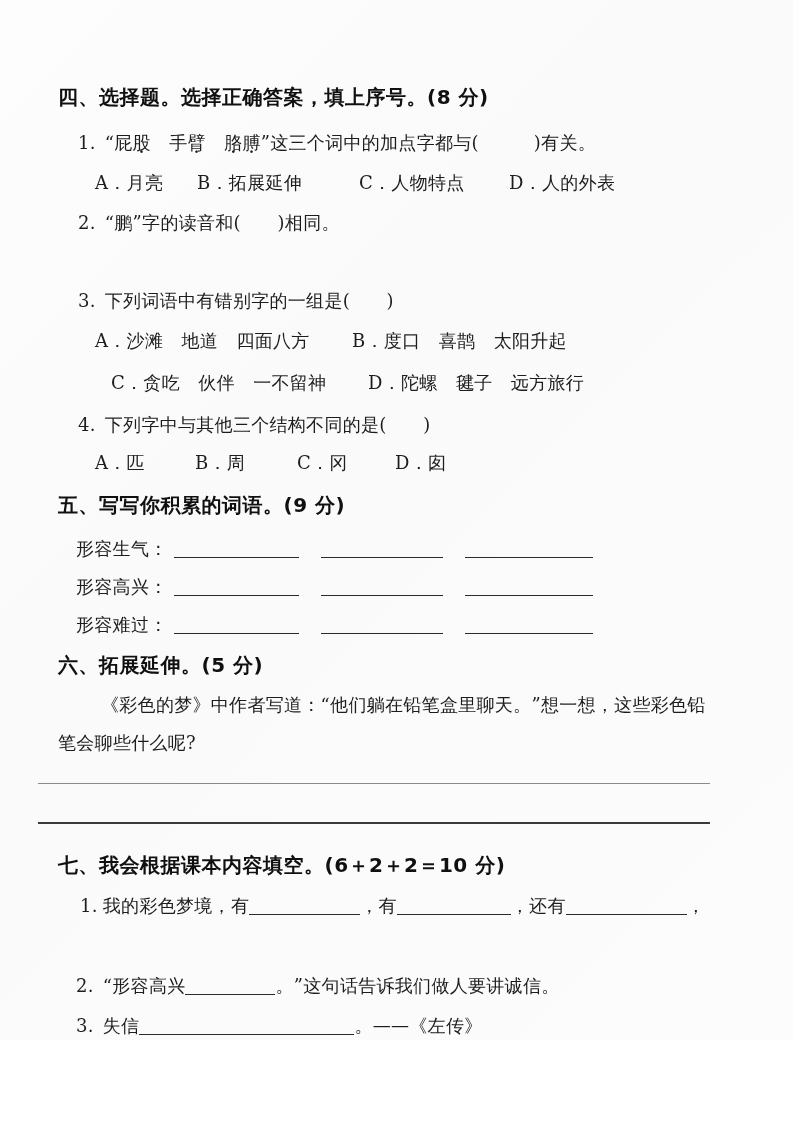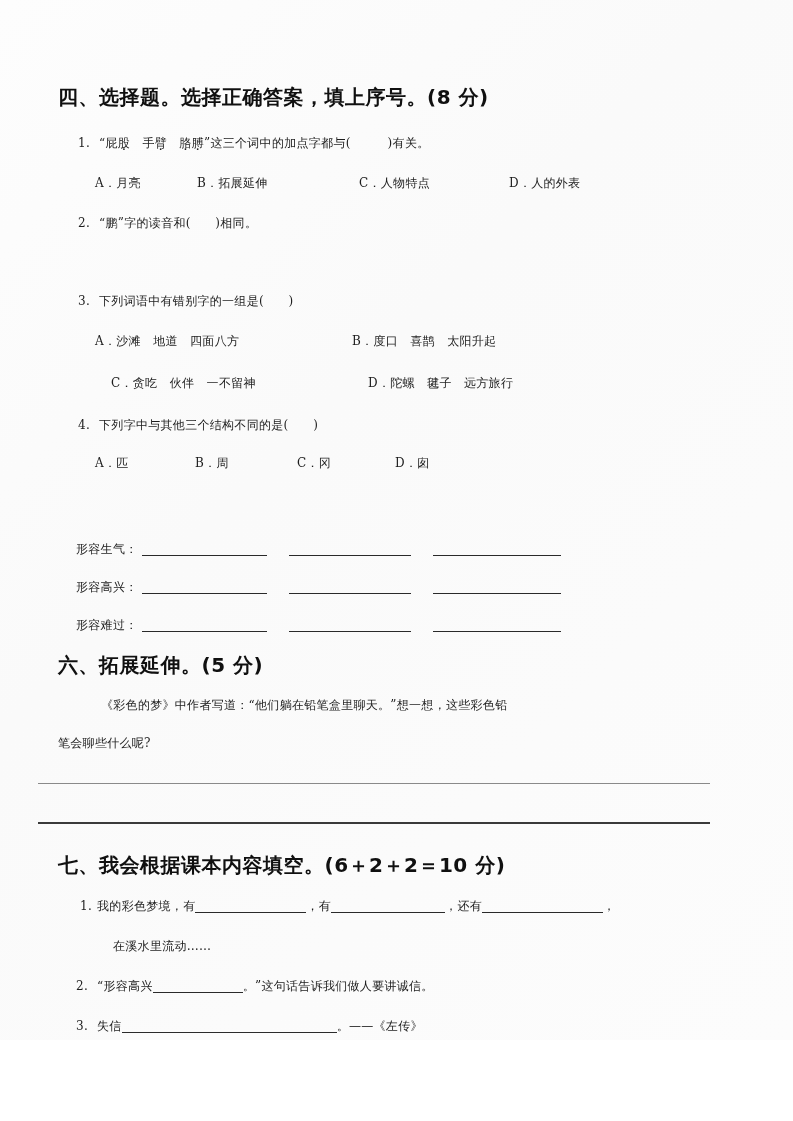--- a/index.html
+++ b/index.html
@@ -2,21 +2,21 @@
 <html><head>
 <meta charset="utf-8">
 <style>
   html,body{margin:0;padding:0;background:#ffffff;}
   .page{
     position:relative;width:793px;height:1040px;overflow:hidden;
     background:linear-gradient(135deg,#fdfdfd 0%,#fafafa 40%,#fcfcfc 100%);
     font-family:"DejaVu Serif","Liberation Serif",serif;
     color:#1d1d1d;
   }
-  .line{position:absolute;white-space:nowrap;font-size:12px;letter-spacing:0.3px;line-height:26px;}
+  .line{position:absolute;white-space:nowrap;font-size:18px;letter-spacing:0.3px;line-height:26px;}
   .h{font-family:"DejaVu Sans","Liberation Sans",sans-serif;font-weight:700;font-size:20px;letter-spacing:0.5px;color:#101010;}
   .num{margin-right:9px;}
   .opt{position:absolute;top:0;}
   .optline{width:700px;height:26px;}
   
   .dotc{position:relative;display:inline-block;}
   .dotc::after{content:"·";position:absolute;left:50%;transform:translateX(-50%);bottom:-0.62em;font-size:0.8em;font-weight:700;color:#1d1d1d;}
   
   .blank{display:inline-block;border-bottom:1.6px solid #2a2a2a;height:17px;vertical-align:-3px;}
   .b125{width:125px;margin-right:22px;}
@@ -74,20 +74,21 @@
     <span class="num">4.</span><span>下列字中与其他三个结构不同的是(　　)</span>
   </div>
 
   <div class="line optline" style="top:450px;left:0">
     <span class="opt" style="left:95px">A．匹</span>
     <span class="opt" style="left:195px">B．周</span>
     <span class="opt" style="left:297px">C．冈</span>
     <span class="opt" style="left:395px">D．囱</span>
   </div>
 
+  <div class="line h" style="top:492px;left:58px">五、写写你积累的词语。(9 分)</div>
 
   <div class="line" style="top:574px;left:76px">
     <span>形容高兴：</span>
     <span class="blank b125"></span><span class="blank b122"></span><span class="blank b128"></span>
   </div>
 
   <div class="line" style="top:536px;left:76px">
     <span>形容生气：</span>
     <span class="blank b125"></span><span class="blank b122"></span><span class="blank b128"></span>
   </div>
@@ -104,21 +105,20 @@
 
   <div class="ansline light" style="top:783px"></div>
   <div class="ansline dark" style="top:822px"></div>
 
   <div class="line h" style="top:852px;left:58px">七、我会根据课本内容填空。(6＋2＋2＝10 分)</div>
 
   <div class="line" style="top:893px;left:80px">
     <span class="num" style="margin-right:5px">1.</span><span>我的彩色梦境，有</span><span class="blank b111"></span><span>，有</span><span class="blank b114"></span><span>，还有</span><span class="blank b121"></span><span>，</span>
   </div>
 
-  <div class="line" style="top:933px;left:113px">在溪水里流动……</div>
 
   <div class="line" style="top:973px;left:76px">
     <span class="num">2.</span><span>“形容高兴</span><span class="blank b90"></span><span>。”这句话告诉我们做人要讲诚信。</span>
   </div>
 
   <div class="line" style="top:1013px;left:76px">
     <span class="num">3.</span><span>失信</span><span class="blank b215"></span><span>。——《左传》</span>
   </div>
 
   <div class="pagenum" style="top:1046px">- 2 -</div>

